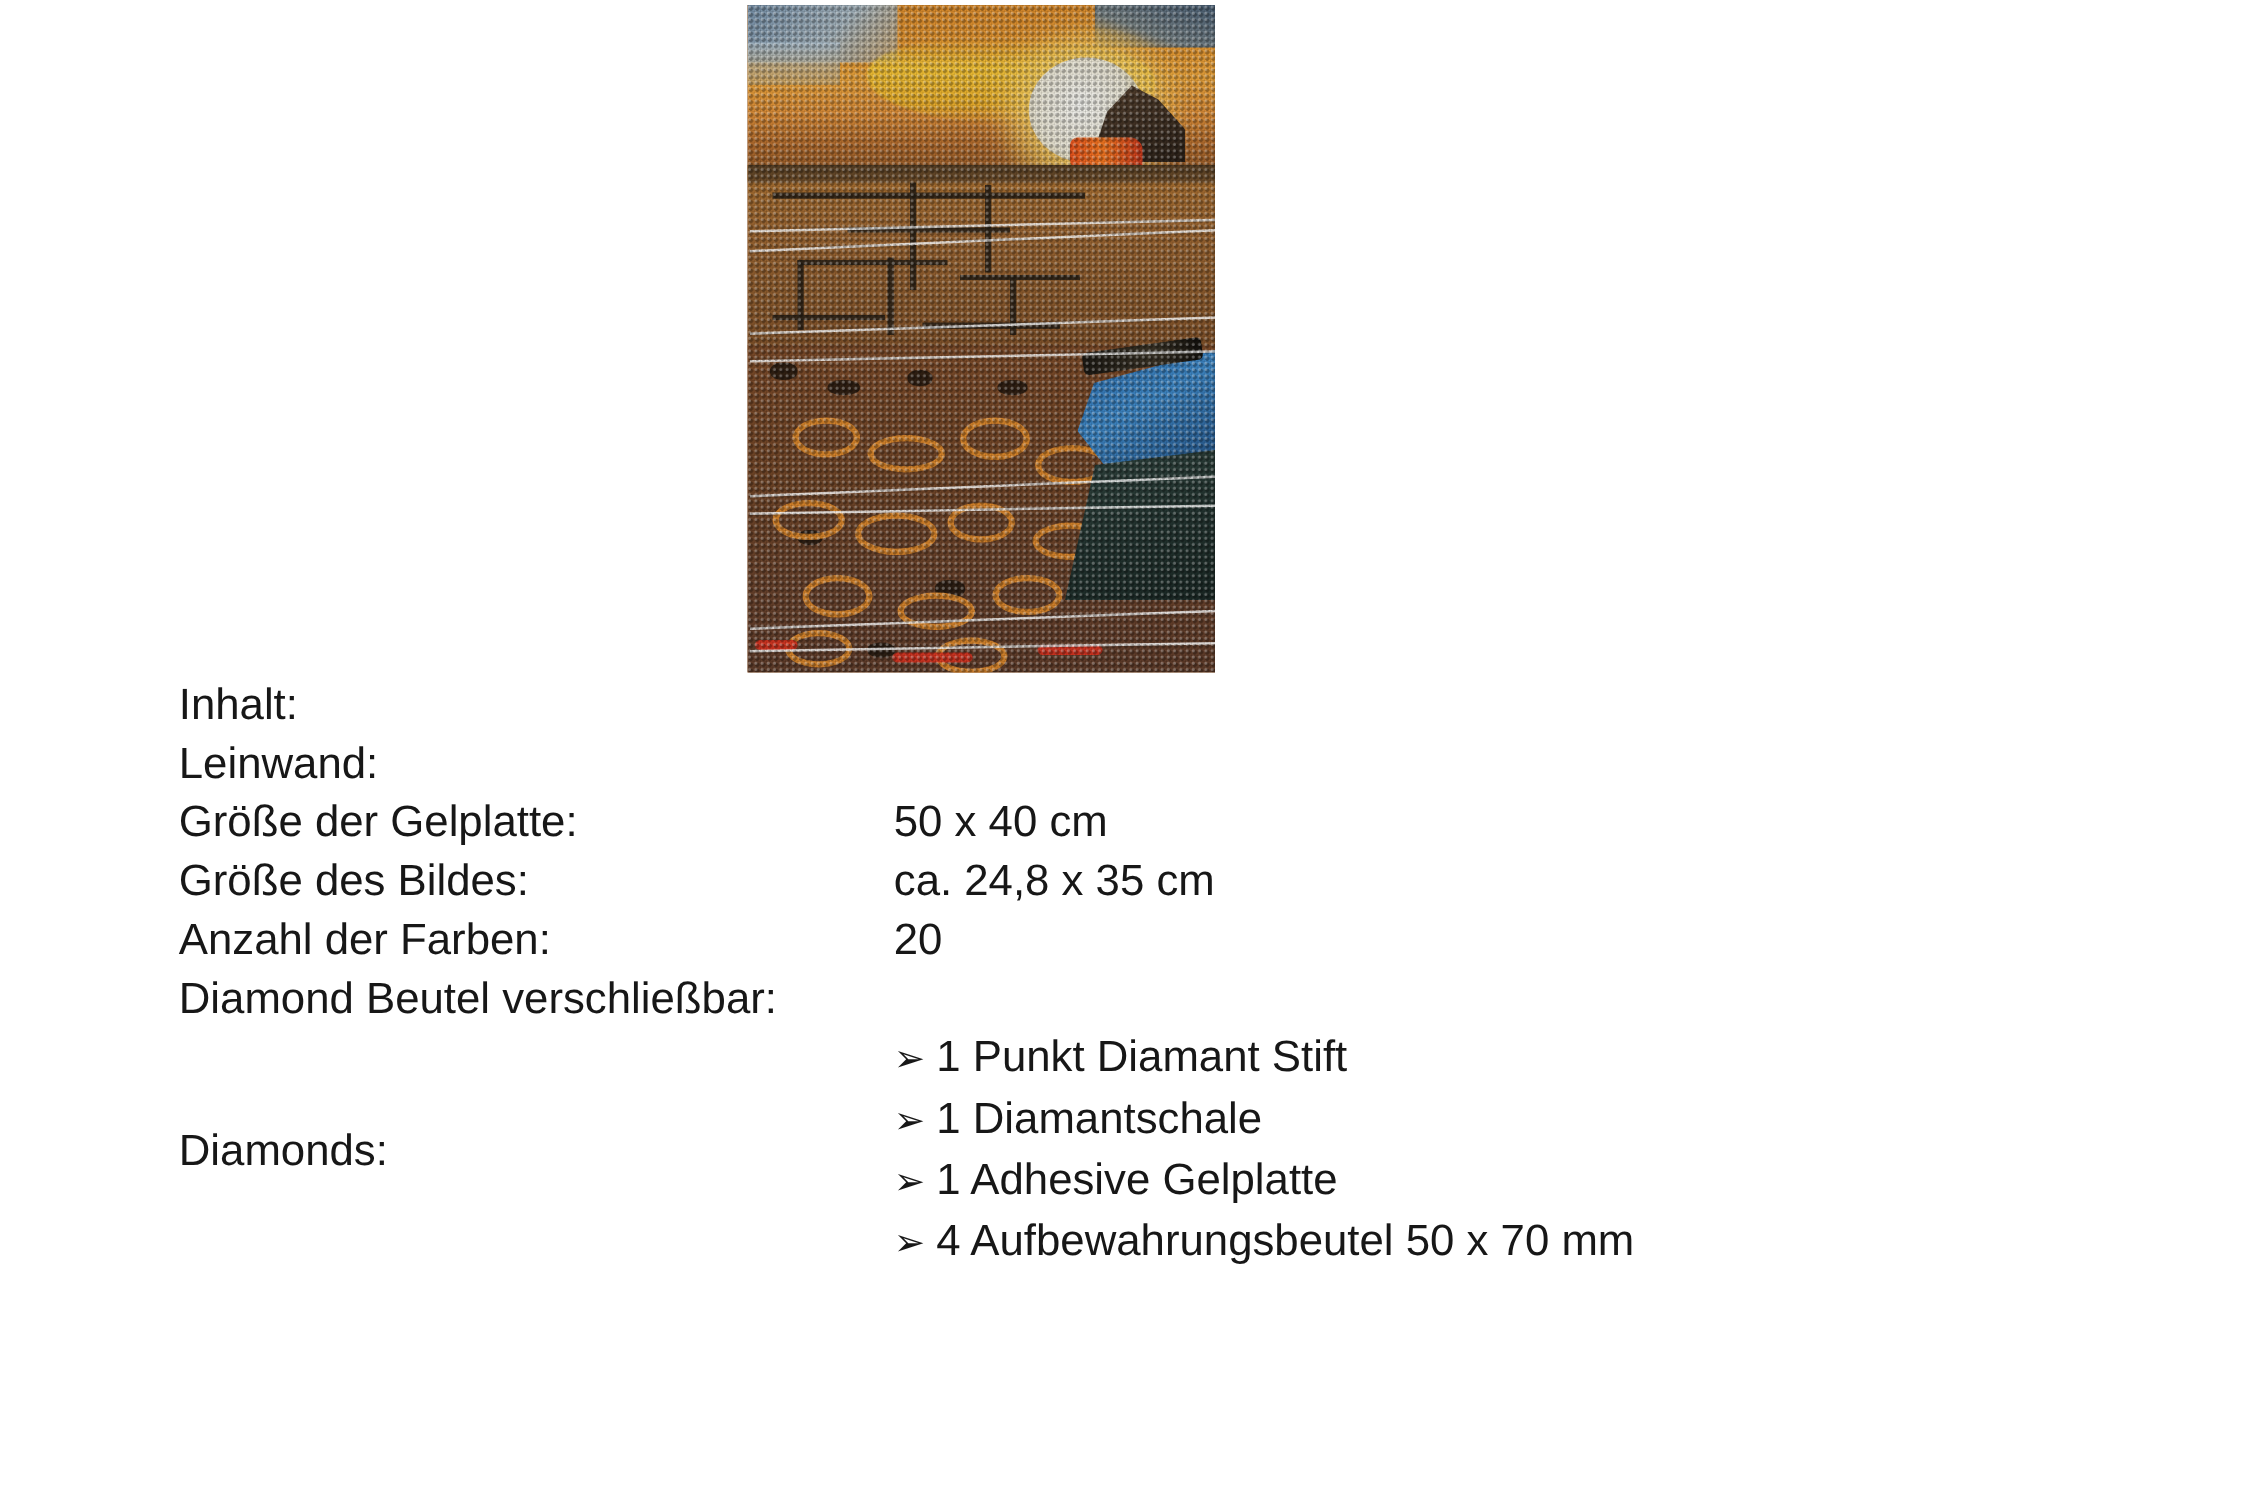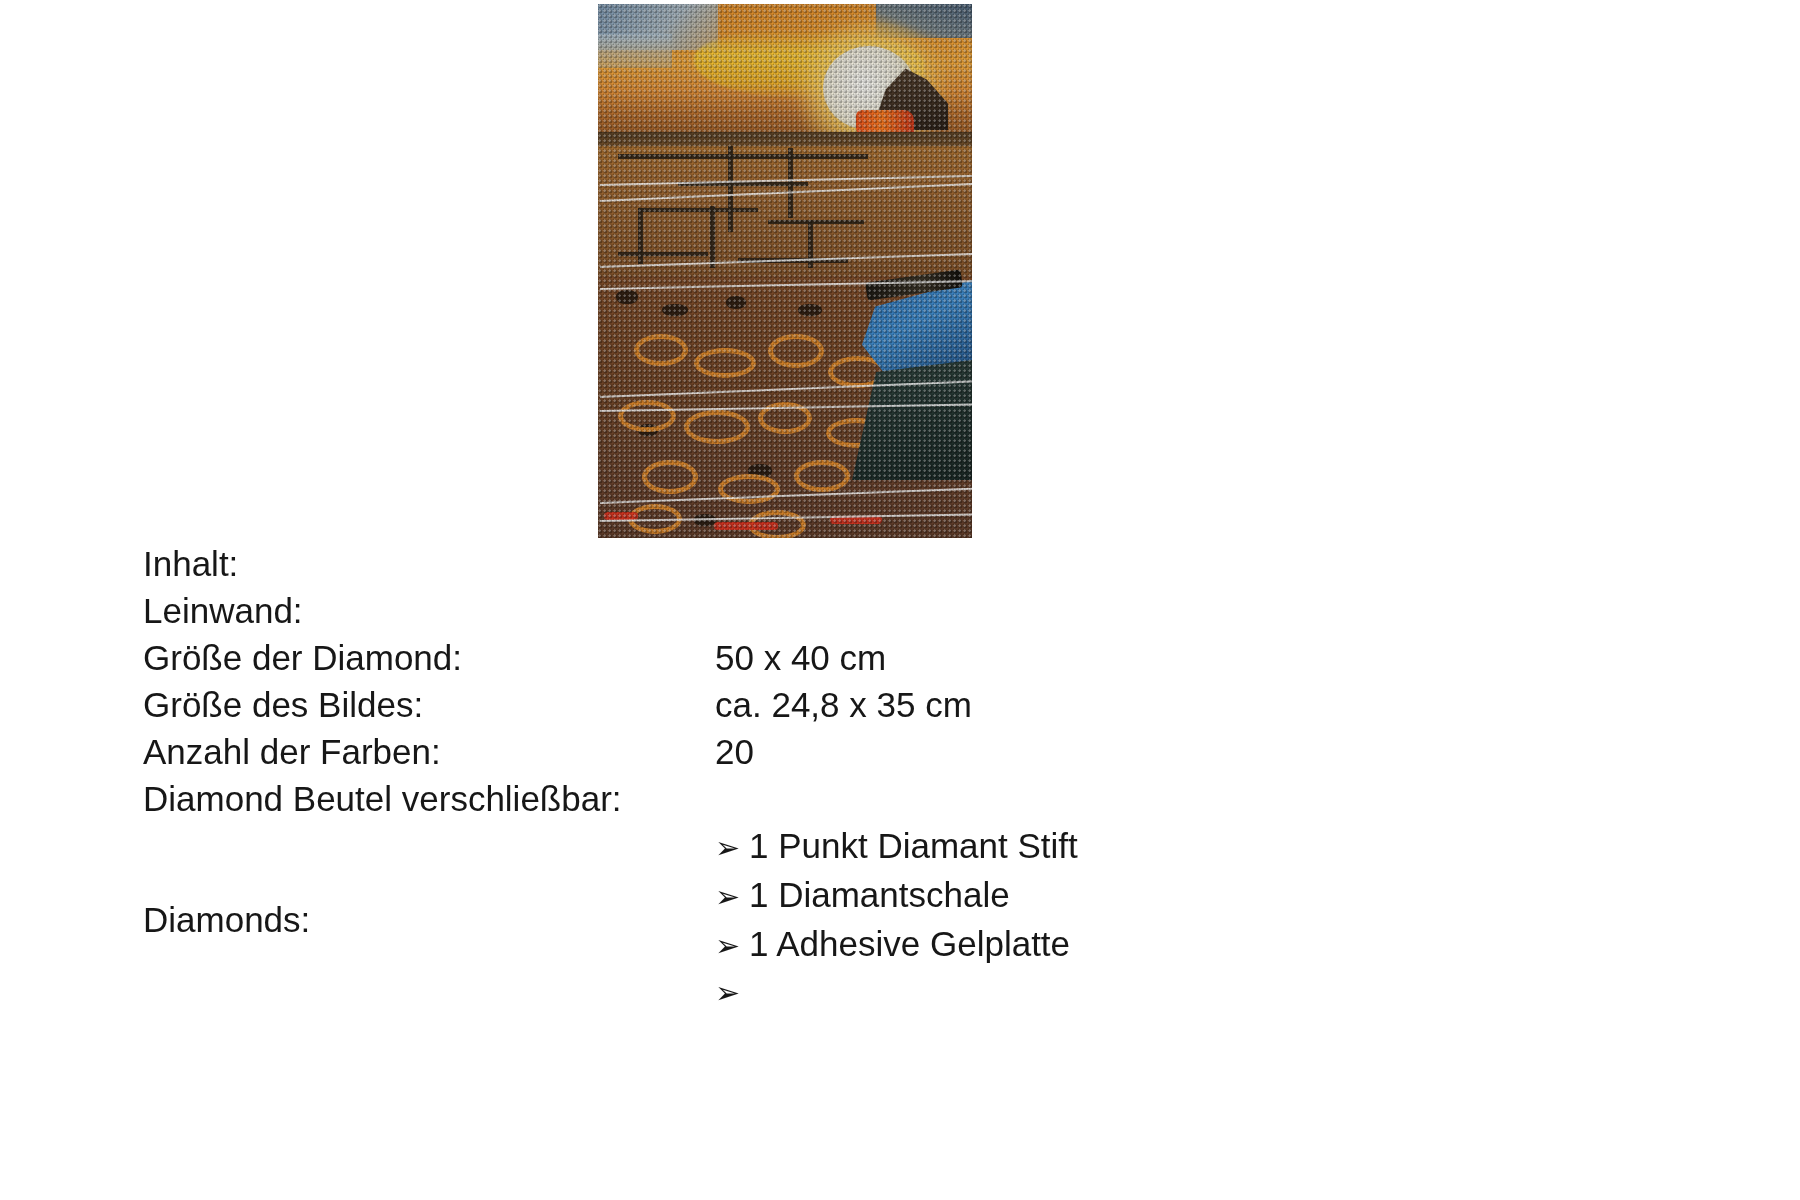--- a/index.html
+++ b/index.html
@@ -324,21 +324,21 @@
   <div class="spec-row">
     <div class="spec-label">Inhalt:</div>
     <div class="spec-value"></div>
   </div>
 
   <div class="spec-row">
     <div class="spec-label">Leinwand:</div>
   </div>
 
   <div class="spec-row">
-    <div class="spec-label">Größe der Diamond:</div>
+    <div class="spec-label">Größe der Gelplatte:</div>
     <div class="spec-value">50 x 40 cm</div>
   </div>
 
   <div class="spec-row">
     <div class="spec-label">Größe des Bildes:</div>
     <div class="spec-value">ca. 24,8 x 35 cm</div>
   </div>
 
   <div class="spec-row">
     <div class="spec-label">Anzahl der Farben:</div>
@@ -361,18 +361,19 @@
         <li class="tool-item">
           <span class="bullet-arrow">➢</span>
           <span>1 Diamantschale</span>
         </li>
         <li class="tool-item">
           <span class="bullet-arrow">➢</span>
           <span>1 Adhesive Gelplatte</span>
         </li>
         <li class="tool-item">
           <span class="bullet-arrow">➢</span>
+          <span>4 Aufbewahrungsbeutel 50 x 70 mm</span>
         </li>
       </ul>
     </div>
   </div>
 
 </div>
 
 </body></html>

